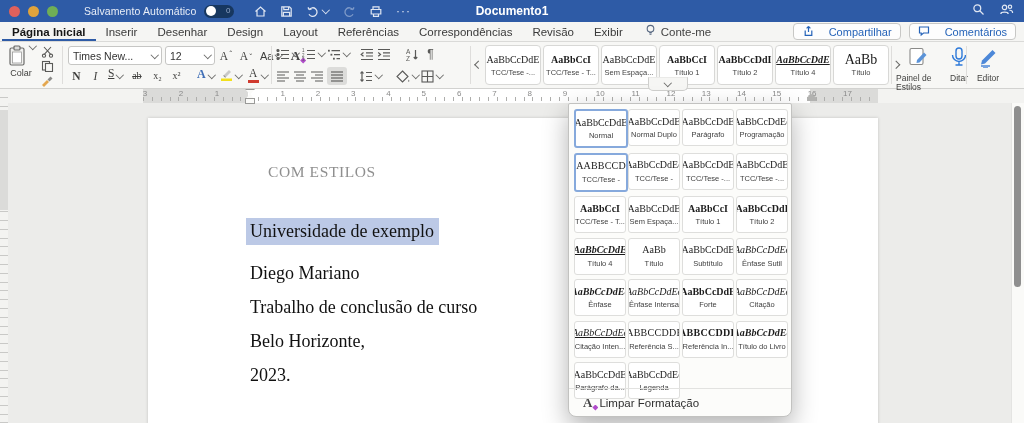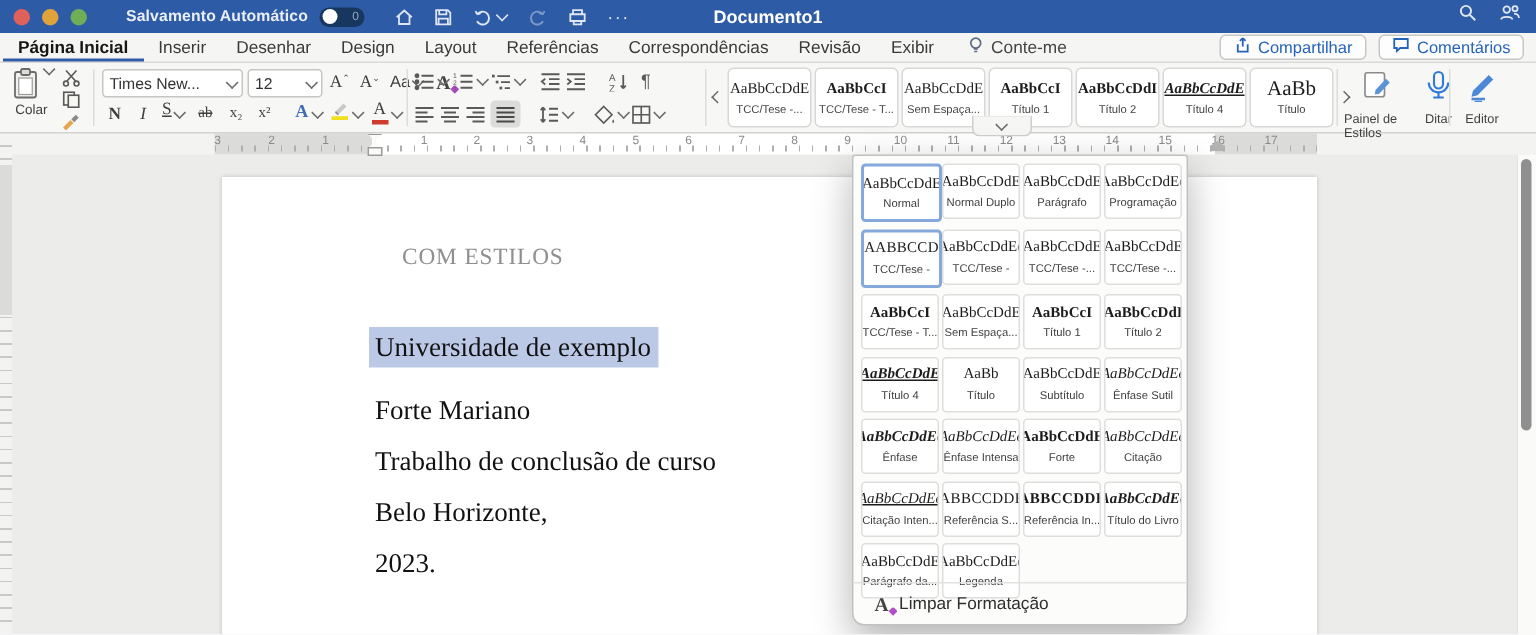--- a/index.html
+++ b/index.html
@@ -4,55 +4,55 @@
 <style>
   html,body{margin:0;padding:0;background:#fff}
   .app{position:relative;width:1024px;height:423px;overflow:hidden;
        font-family:"Liberation Sans",sans-serif;background:#ececea;-webkit-font-smoothing:antialiased}
 
   
   .titlebar{position:absolute;top:0;left:0;right:0;height:22px;background:#2e5ba6;display:flex;align-items:center;z-index:60}
   .lights{display:flex;gap:8px;margin-left:9px}
   .light{width:11px;height:11px;border-radius:50%;}
   .l-red{background:#e0615c}.l-yel{background:#e0a33c}.l-grn{background:#6fae57}
-  .autosave{font-size:10.5px;font-weight:bold;color:#e9eef7;margin-left:26px;letter-spacing:.1px}
+  .autosave{font-size:10.5px;font-weight:normal;color:#e9eef7;margin-left:26px;letter-spacing:.1px}
   .toggle{position:relative;width:30px;height:13px;border-radius:7px;background:#17375f;margin-left:8px}
   .knob{position:absolute;left:1.5px;top:1.5px;width:10px;height:10px;border-radius:50%;background:#fff}
   .tstate{position:absolute;right:4px;top:1px;font-size:8px;color:#93a7c6}
   .tb-icons{display:flex;align-items:center;gap:13px;margin-left:20px}
   .tb-icons svg{display:block}
   .dim{opacity:.45}
   .doc-title{position:absolute;left:0;right:0;top:0;height:22px;line-height:22px;text-align:center;
              font-size:12px;font-weight:bold;color:#fff;pointer-events:none}
   .tb-right{position:absolute;right:10px;top:0;height:22px;display:flex;align-items:center;gap:14px}
 
   
   .tabrow{position:absolute;top:22px;left:0;right:0;height:19px;background:#f5f5f3;border-bottom:1px solid #dadad8;
           display:flex;align-items:stretch;font-size:11.5px;color:#3a3a3a;z-index:55}
   .tabs{display:flex;margin-left:2px}
   .tab{padding:0 10px;display:flex;align-items:center;white-space:nowrap}
   .tab.active{font-weight:bold;color:#161616;box-shadow:inset 0 -2px 0 #2e5ba6}
   .tellme{display:flex;align-items:center;gap:5px;margin-left:12px;color:#444}
   .tr-buttons{margin-left:auto;display:flex;align-items:center;gap:8px;margin-right:8px}
-  .trbtn{display:flex;align-items:center;gap:5px;height:15px;padding:0 8px;background:#fdfdfd;
+  .trbtn{display:flex;align-items:center;gap:15px;height:15px;padding:0 8px;background:#fdfdfd;
          border:1px solid #c7c7c5;border-radius:4px;font-size:11px;color:#2563b8;white-space:nowrap}
 
   
   .ribbon{position:absolute;top:42px;left:0;right:0;height:46px;background:#f7f7f5;border-bottom:1px solid #d2d2d0;z-index:30}
   .sep{position:absolute;top:4px;bottom:4px;width:1px;background:#dedddb}
   .rbtn{display:flex;align-items:center;justify-content:center;border-radius:3px;color:#3f3f3d}
   .chev{width:4.5px;height:4.5px;border-right:1.2px solid #6a6a68;border-bottom:1.2px solid #6a6a68;
         transform:rotate(45deg);display:inline-block;margin-left:3px;margin-top:-2px;flex:none}
   .chev.w{border-color:#dfe6f2}
   .combo{display:flex;align-items:center;height:17px;background:#fff;border:1px solid #c6c6c4;border-radius:3px;
          font-size:10.5px;color:#333;padding:0 4px;justify-content:space-between}
   .colar{position:absolute;left:5px;top:3px;width:32px;display:flex;flex-direction:column;align-items:center}
   .colar-label{font-size:9px;color:#3f3f3d;margin-top:1px;display:flex;align-items:center}
   .smallcol{position:absolute;left:40px;top:4px;display:flex;flex-direction:column;gap:2px}
-  .fontg-r1{position:absolute;left:68px;top:4px;display:flex;gap:3px}
+  .fontg-r1{position:absolute;left:68px;top:4px;display:flex;align-items:center;gap:3px}
   .fontg-r2{position:absolute;left:68px;top:25px;display:flex;align-items:center;gap:2px}
   .fmt{width:17px;height:17px;font-size:11.5px;font-family:"Liberation Serif",serif}
   .parag-r1{position:absolute;left:276px;top:4px;display:flex;align-items:center;gap:3px}
   .parag-r2{position:absolute;left:276px;top:25px;display:flex;align-items:center;gap:3px}
   .active-btn{background:#dcdcda}
   .gal{position:absolute;left:474px;top:3px;display:flex;align-items:center;gap:2px}
   .gchev{width:9px;height:38px;display:flex;align-items:center;justify-content:center}
   .gcard{width:54px;height:38px;background:#fff;border:1px solid #d8d8d6;border-radius:4px;
          display:flex;flex-direction:column;align-items:center;justify-content:center;overflow:hidden;flex:none}
   .gprev{font-family:"Liberation Serif",serif;font-size:10px;color:#1c1c1c;line-height:13px;white-space:nowrap}
@@ -506,21 +506,21 @@
 
   <div class="canvas">
     <div class="vruler">
         <div class="vruler-m"></div>
       </div>
     <div class="page">
       <div class="doc-heading">COM ESTILOS</div>
       <div class="doc-sel-line"><span>Universidade de exemplo</span></div>
       <div class="doc-lines">
 
-      <div class="doc-line">Forte Mariano</div>
+      <div class="doc-line">Diego Mariano</div>
           <div class="doc-line">Trabalho de conclusão de curso</div>
           <div class="doc-line">Belo Horizonte,</div>
           <div class="doc-line">2023.</div>
         </div>
     </div>
     <div class="scrollbar">
       <div class="thumb"></div>
     </div>
   </div>
 

